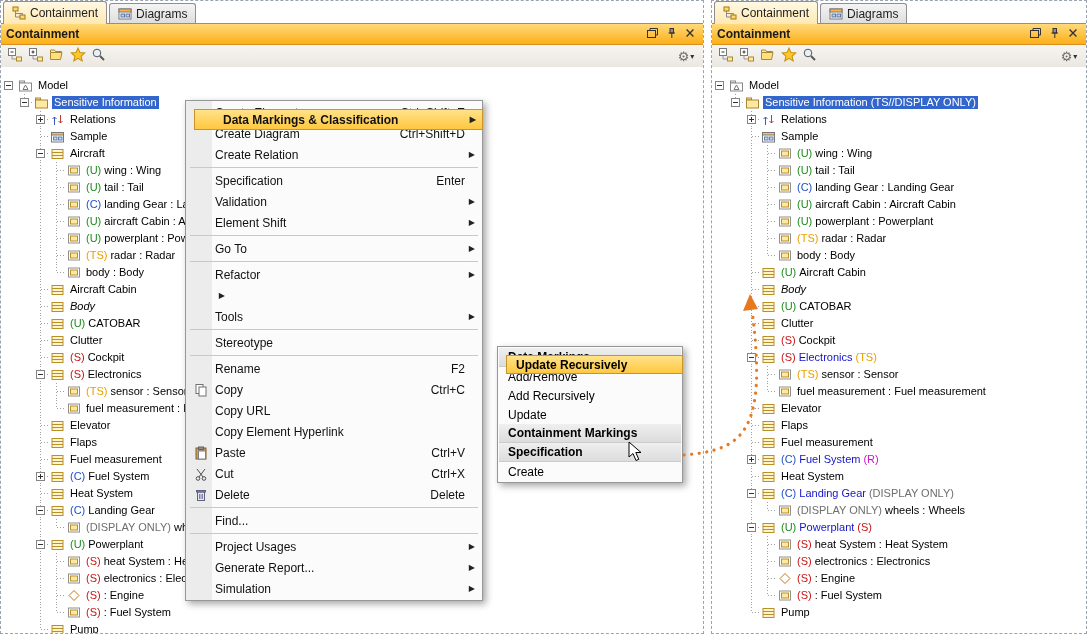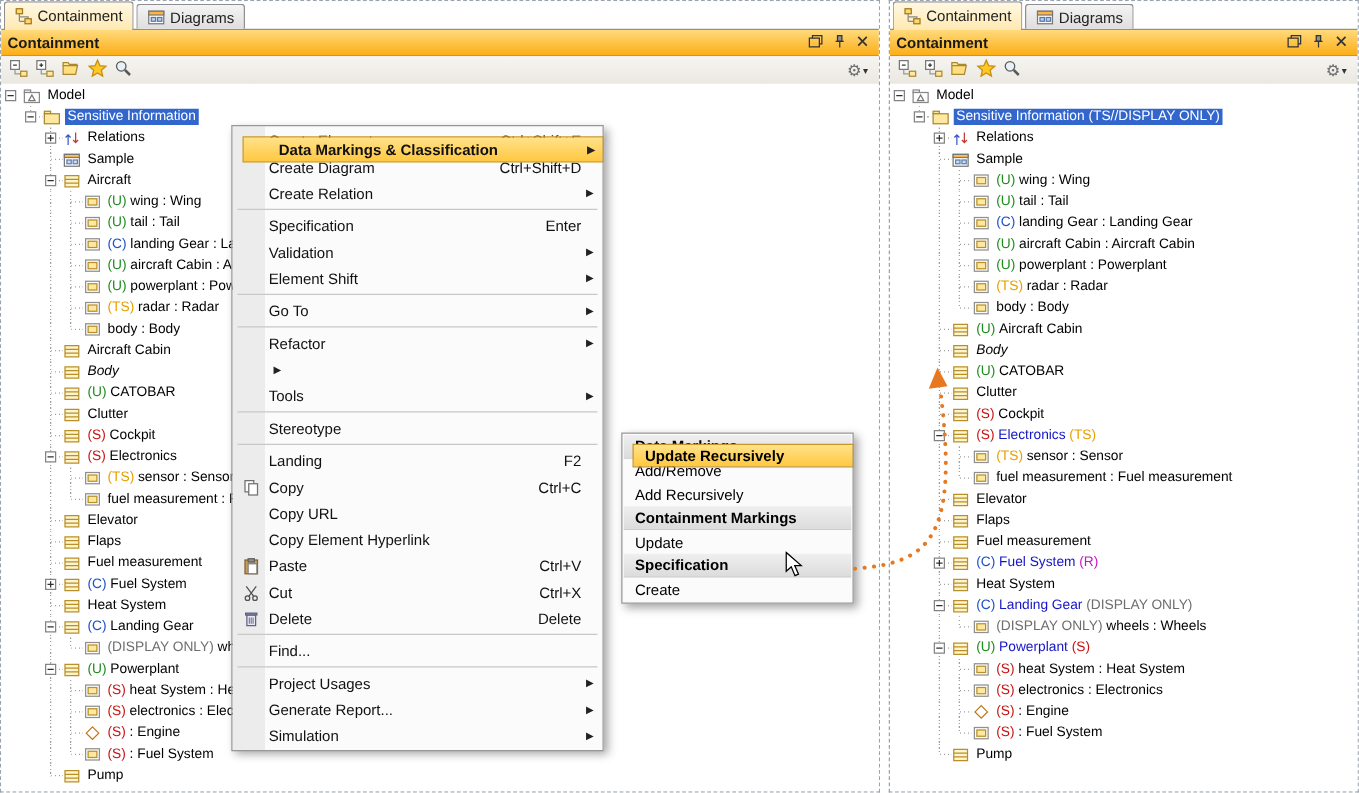--- a/index.html
+++ b/index.html
@@ -35,21 +35,21 @@
            border-bottom:1px solid #cfccc4;display:flex;align-items:center;
            padding:0 3px;}
   .toolbtn{width:21px;height:20px;display:flex;align-items:center;
            justify-content:center;border-radius:2px;}
   .toolbar .spacer{flex:1;}
   .gear{font-size:13px;color:#6e6e6e;line-height:13px;}
   .caret{font-size:8px;color:#333;margin-left:1px;}
 
   
   .tree{position:absolute;top:66px;left:0;right:0;bottom:0;overflow:hidden;
-        background:#fff;font-size:11px;color:#000;padding-top:1px;}
+        background:#fff;font-size:11px;color:#000;padding-top:10px;}
   .trow{height:17px;display:flex;align-items:center;white-space:nowrap;}
   .g{position:relative;width:16px;height:17px;flex:none;}
   .vl{position:absolute;left:7px;width:1px;top:0;height:17px;
       background:repeating-linear-gradient(to bottom,#a0a0a0 0 1px,transparent 1px 3px);}
   .vl.half{height:9px;}
   .hl{position:absolute;left:8px;top:8px;height:1px;right:-1px;
       background:repeating-linear-gradient(to right,#a0a0a0 0 1px,transparent 1px 3px);}
   .hnd{position:absolute;left:3px;top:4px;width:9px;height:9px;box-sizing:border-box;
        border:1px solid #848484;background:#fff;z-index:1;}
   .hnd::before{content:"";position:absolute;left:1px;right:1px;top:3px;height:1px;background:#303030;}
@@ -1403,21 +1403,21 @@
     </div>
     <div class="msep"></div>
     <div class="mi">
       <span class="ic"></span>
       <span class="lb">Stereotype</span>
       <span class="ar"></span>
     </div>
     <div class="msep"></div>
     <div class="mi">
       <span class="ic"></span>
-      <span class="lb">Landing</span>
+      <span class="lb">Rename</span>
       <span class="sc">F2</span>
       <span class="ar"></span>
     </div>
     <div class="mi">
       <span class="ic">
         <svg width="14" height="14" viewBox="0 0 14 14">
           <rect x="2" y="1.5" width="7" height="9" fill="#fff" stroke="#707070"></rect>
           <rect x="5" y="4" width="7" height="9" fill="#fff" stroke="#707070"></rect>
         </svg>
       </span>
@@ -1498,25 +1498,25 @@
 <div id="sub-menu">
     <div class="si hdr">
       <span>Data Markings</span>
     </div>
     <div class="si">
       <span>Add/Remove</span>
     </div>
     <div class="si">
       <span>Add Recursively</span>
     </div>
+    <div class="si">
+      <span>Update</span>
+    </div>
     <div class="si hdr">
       <span>Containment Markings</span>
-    </div>
-    <div class="si">
-      <span>Update</span>
     </div>
     <div class="si hl">
       <span>Update Recursively</span>
     </div>
     <div class="si hdr">
       <span>Specification</span>
     </div>
     <div class="si">
       <span>Create</span>
     </div>

